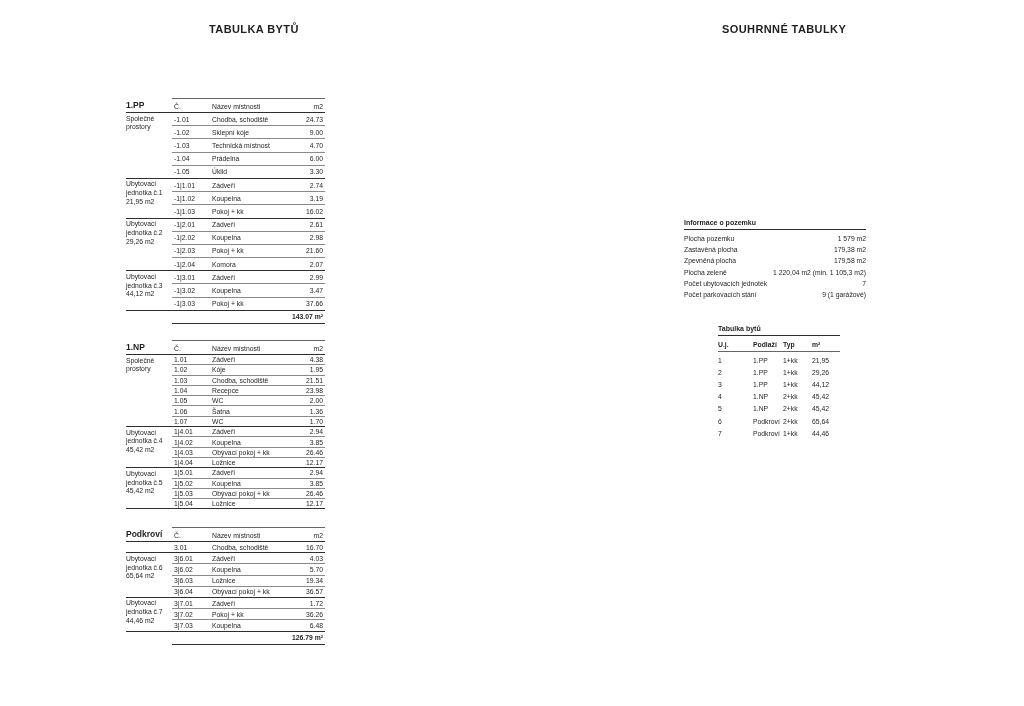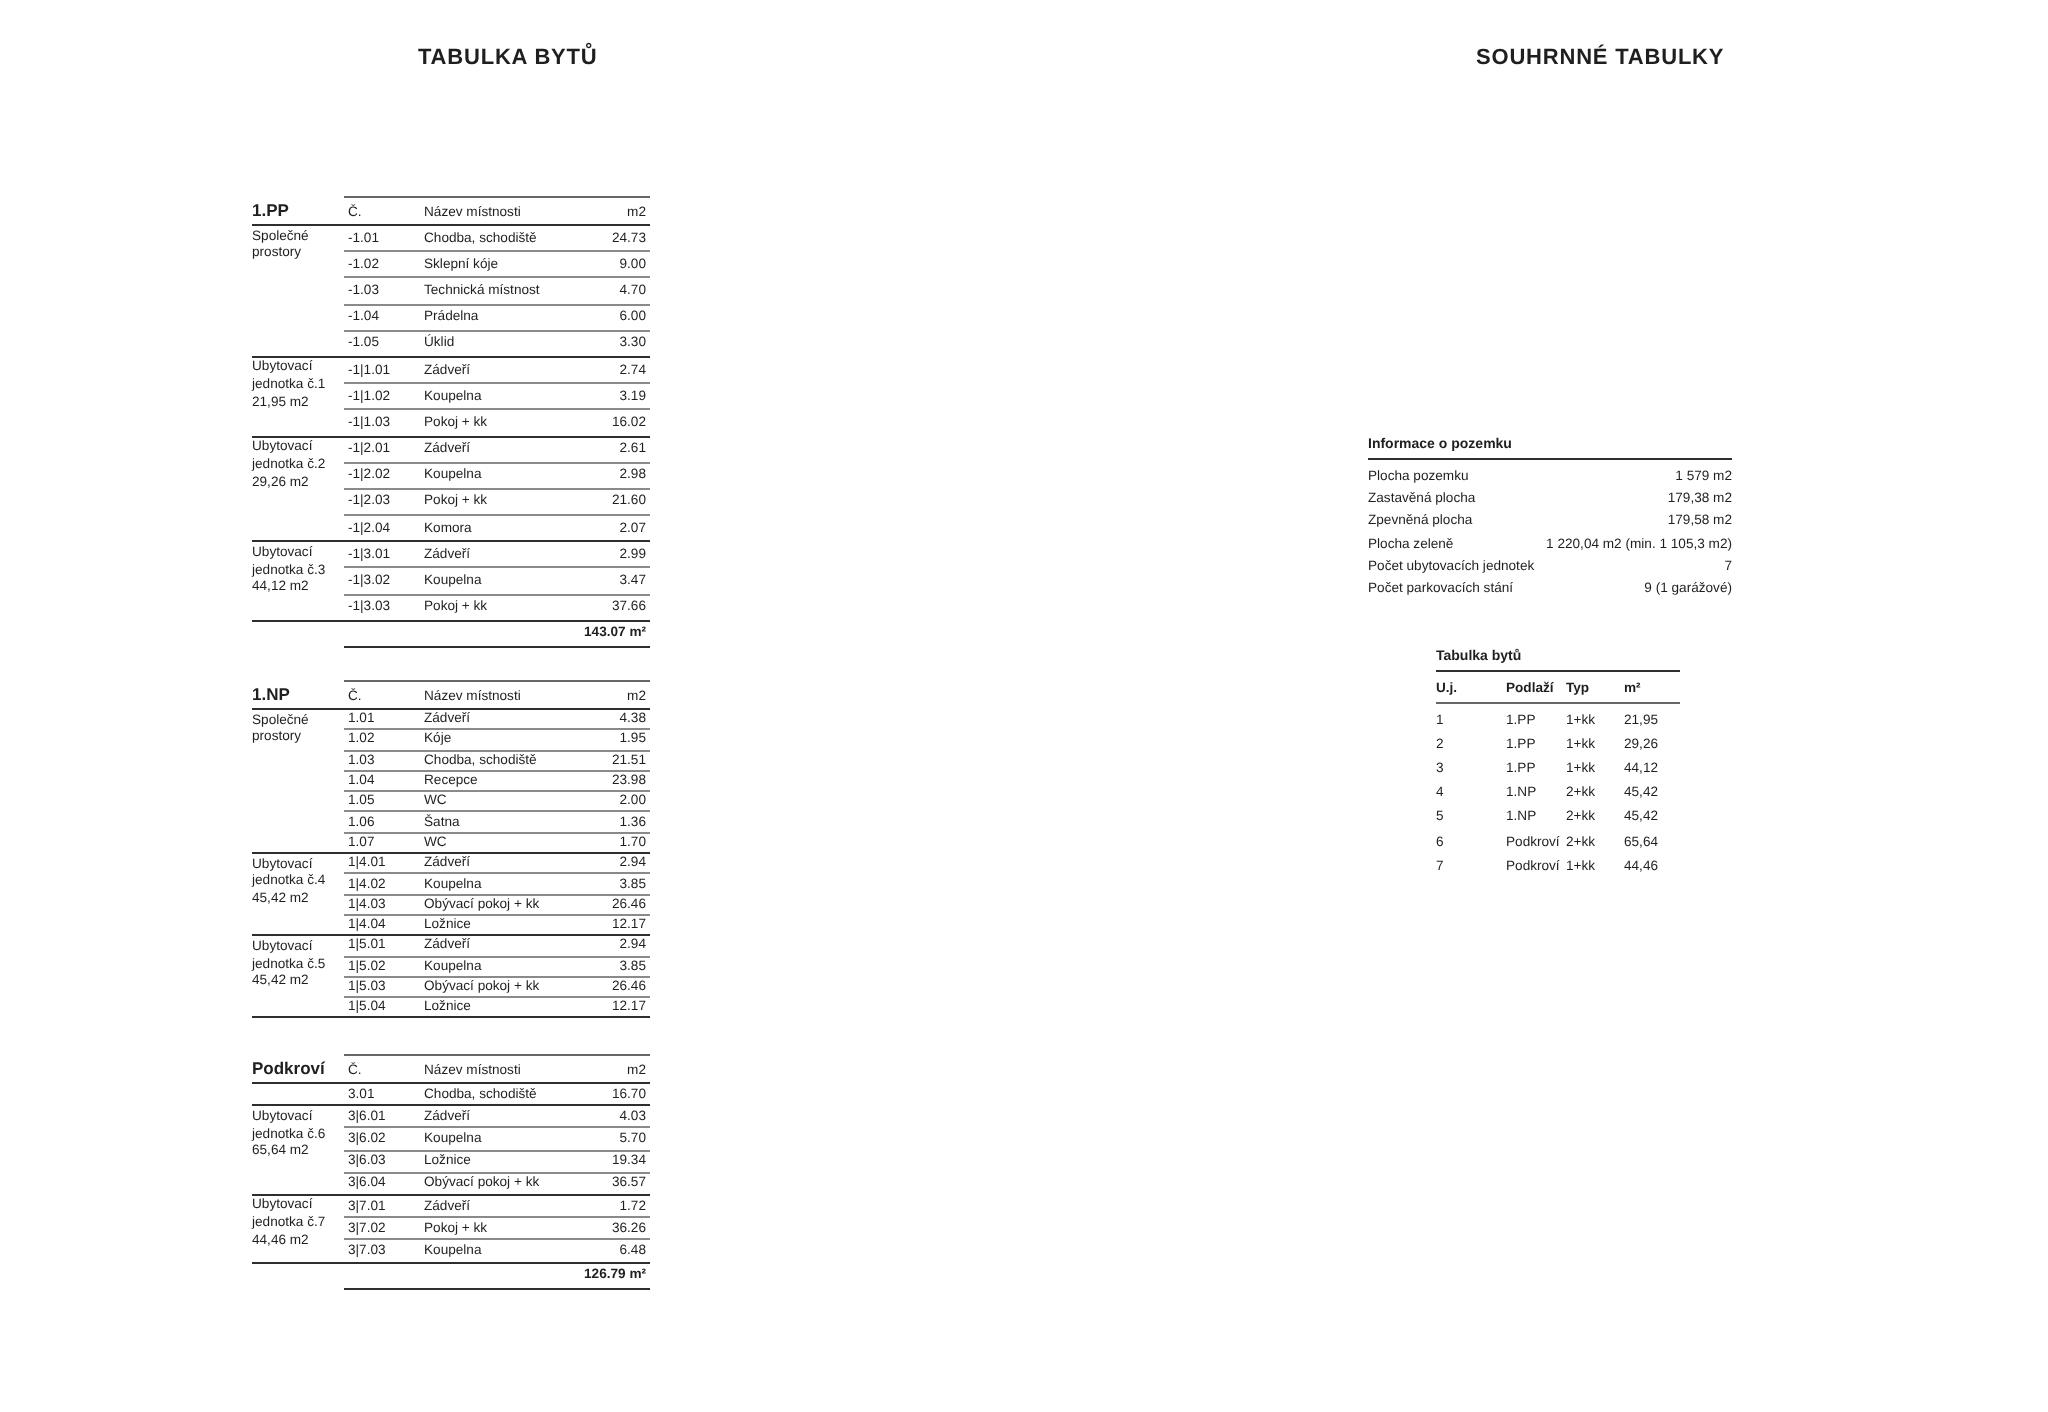--- a/index.html
+++ b/index.html
@@ -2,21 +2,21 @@
 <html><head>
 <meta charset="utf-8">
 <style>
   html,body{margin:0;padding:0;}
   body{
     width:1024px;height:706px;background:#ffffff;position:relative;
     font-family:"Liberation Sans", sans-serif;color:#1f1f1f;overflow:hidden;
   }
   .page-title{position:absolute;top:23px;font-weight:700;font-size:11px;letter-spacing:.4px;white-space:nowrap;}
   #left-title{left:209px;}
-  #right-title{left:738px;}
+  #right-title{left:722px;}
 
   
   .ltable{position:absolute;left:126px;width:199px;}
   .t1{top:98px;--rh:12.2px;}
   .t2{top:340px;--rh:9.3px;}
   .t3{top:527px;--rh:10.2px;}
   .lt-head{display:flex;align-items:stretch;border-bottom:1.7px solid #2e2e2e;min-height:14px;}
   .lt-title{width:46px;font-weight:700;font-size:8.5px;display:flex;align-items:flex-end;padding-bottom:2px;}
   .lt-cols{flex:1;display:flex;align-items:flex-end;border-top:1px solid #666;padding:2px 0;font-size:6.8px;}
   .c-num{width:38px;padding-left:2px;}

